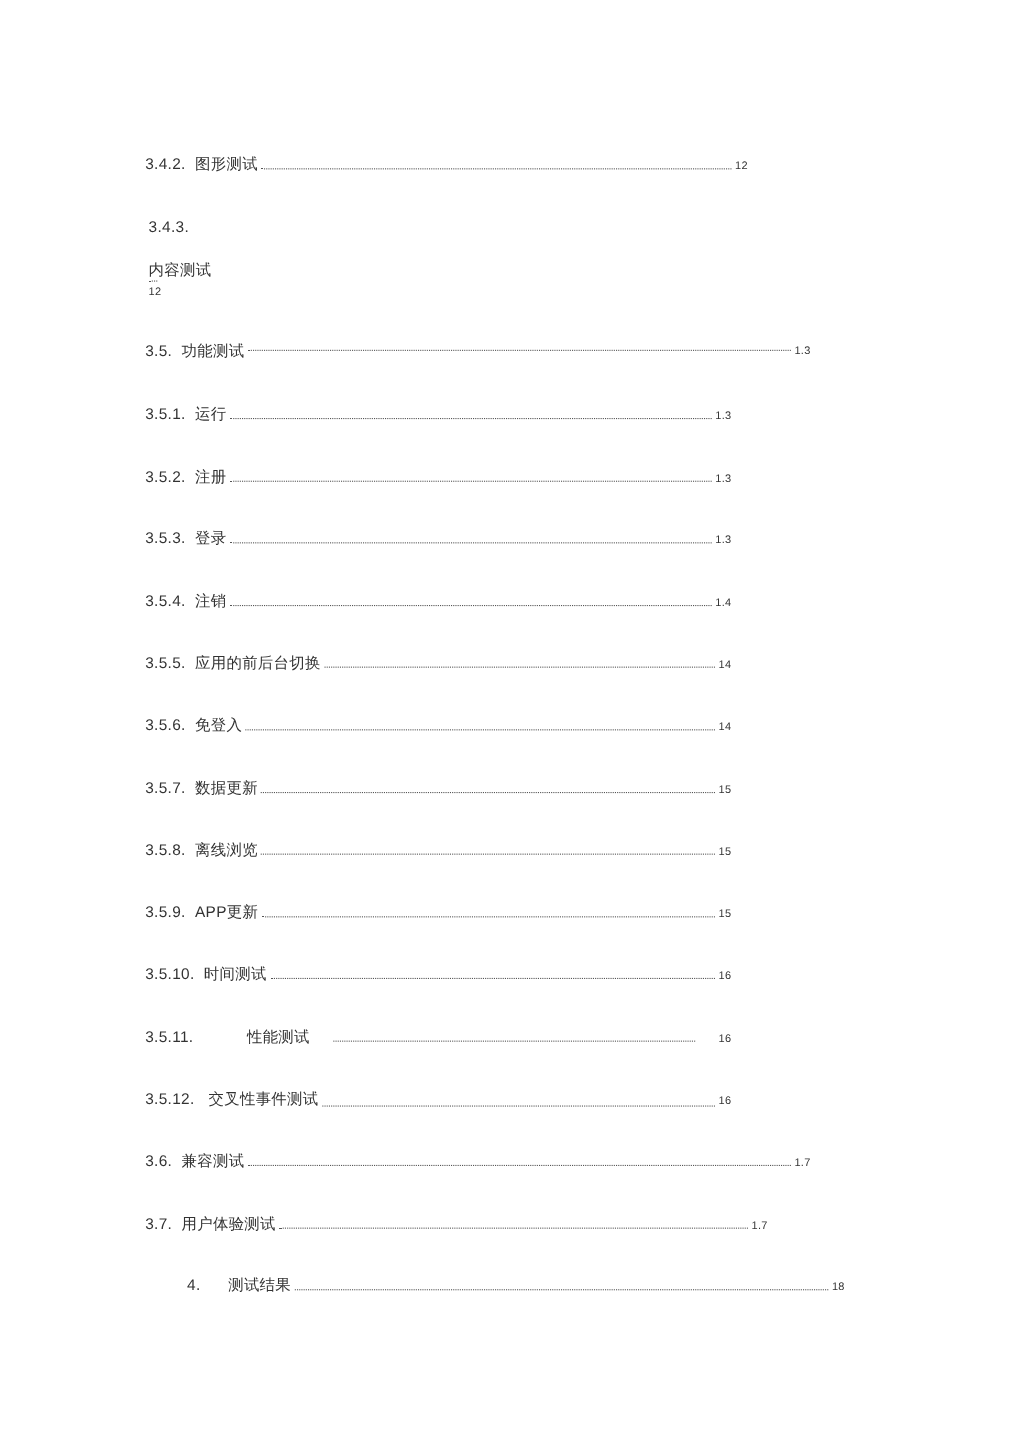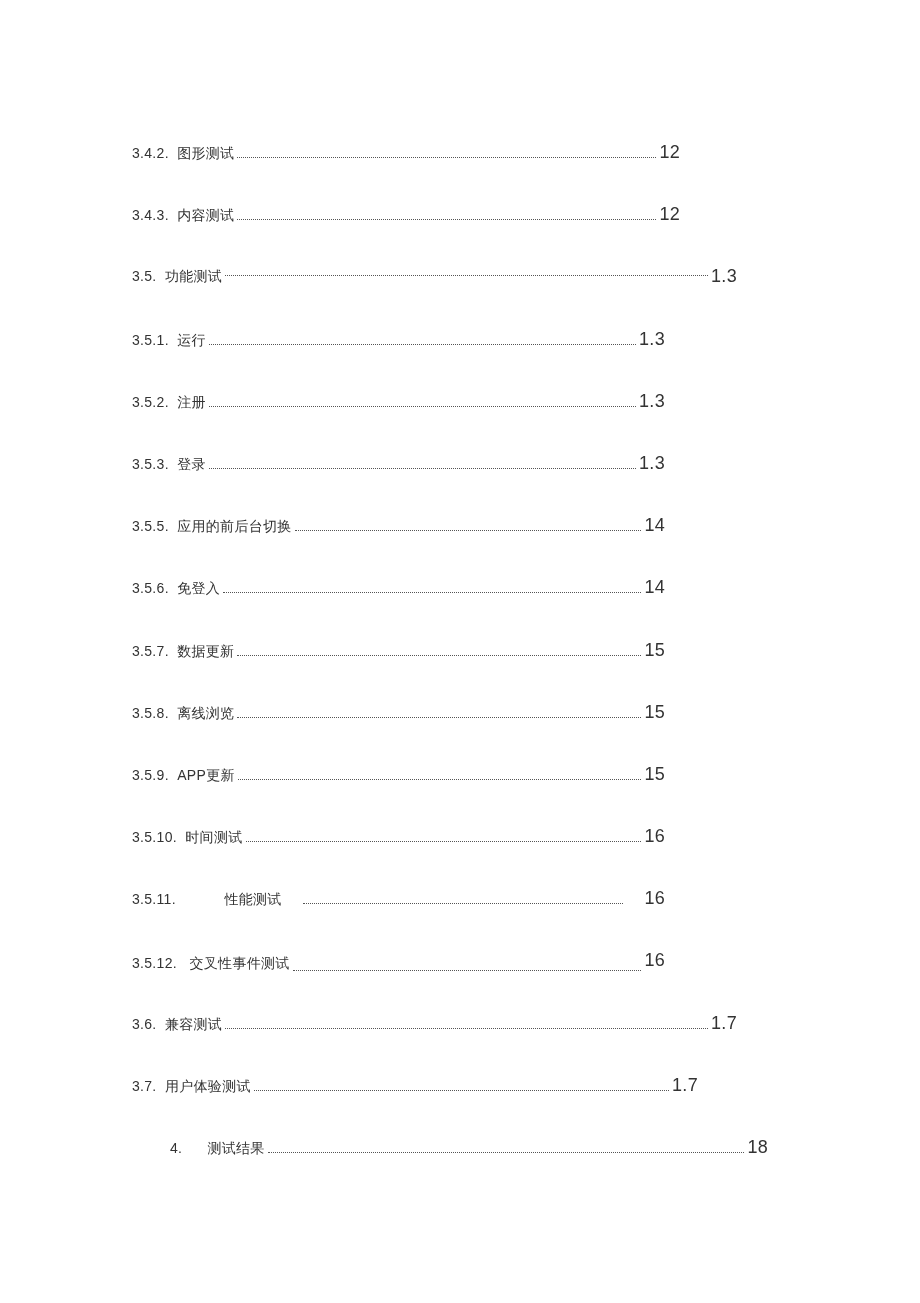--- a/index.html
+++ b/index.html
@@ -21,36 +21,36 @@
     }
     .entry-num { white-space: nowrap; }
     .entry-title { white-space: nowrap; }
     .gap-after-num { display:inline-block; }
     .leader {
       flex: 1;
       border-bottom: 1.5px dotted #555;
       margin: 0 3px 3px 3px;
       min-width: 8px;
     }
-    .entry-page { white-space: nowrap; font-size: 18px; }
+    .entry-page { white-space: nowrap; font-size: 10px; }
     .indent-sub { padding-left: 12px; }
     .indent-top { padding-left: 50px; }
   </style>
 </head>
 <body>
 
 <div id="toc-container">
     <div class="toc-entry indent-sub" style="width: 560px;">
       <span class="entry-num">3.4.2.</span>
       <span class="gap-after-num" style="white-space: pre;">  </span>
       <span class="entry-title">图形测试</span>
       <span class="leader"></span>
       <span class="entry-page">12</span>
     </div>
-    <div class="toc-entry indent-sub" style="width: 560px;">
+    <div class="toc-entry indent-sub" style="width: 560px; flex-direction: column;">
       <span class="entry-num">3.4.3.</span>
       <span class="gap-after-num" style="white-space: pre;">  </span>
       <span class="entry-title">内容测试</span>
       <span class="leader"></span>
       <span class="entry-page">12</span>
     </div>
     <div class="toc-entry indent-sub" style="width: 617px; align-items: center;">
       <span class="entry-num">3.5.</span>
       <span class="gap-after-num" style="white-space: pre;">  </span>
       <span class="entry-title">功能测试</span>
@@ -70,20 +70,27 @@
       <span class="entry-title">注册</span>
       <span class="leader"></span>
       <span class="entry-page">1.3</span>
     </div>
     <div class="toc-entry indent-sub" style="width: 545px;">
       <span class="entry-num">3.5.3.</span>
       <span class="gap-after-num" style="white-space: pre;">  </span>
       <span class="entry-title">登录</span>
       <span class="leader"></span>
       <span class="entry-page">1.3</span>
+    </div>
+    <div class="toc-entry indent-sub" style="width: 545px;">
+      <span class="entry-num">3.5.4.</span>
+      <span class="gap-after-num" style="white-space: pre;">  </span>
+      <span class="entry-title">注销</span>
+      <span class="leader"></span>
+      <span class="entry-page">1.4</span>
     </div>
     <div class="toc-entry indent-sub" style="width: 545px;">
       <span class="entry-num">3.5.5.</span>
       <span class="gap-after-num" style="white-space: pre;">  </span>
       <span class="entry-title">应用的前后台切换</span>
       <span class="leader"></span>
       <span class="entry-page">14</span>
     </div>
     <div class="toc-entry indent-sub" style="width: 545px;">
       <span class="entry-num">3.5.6.</span>

